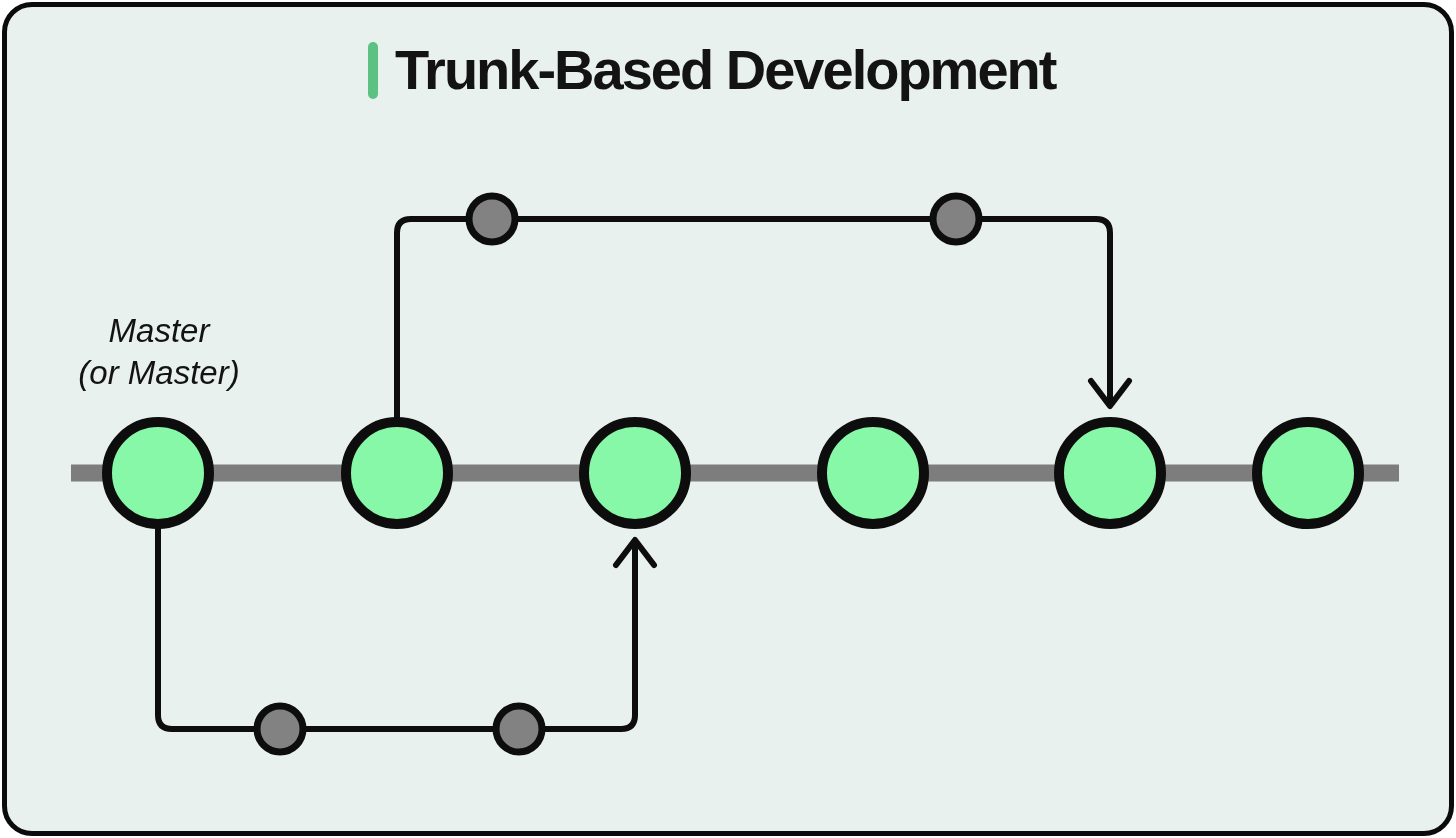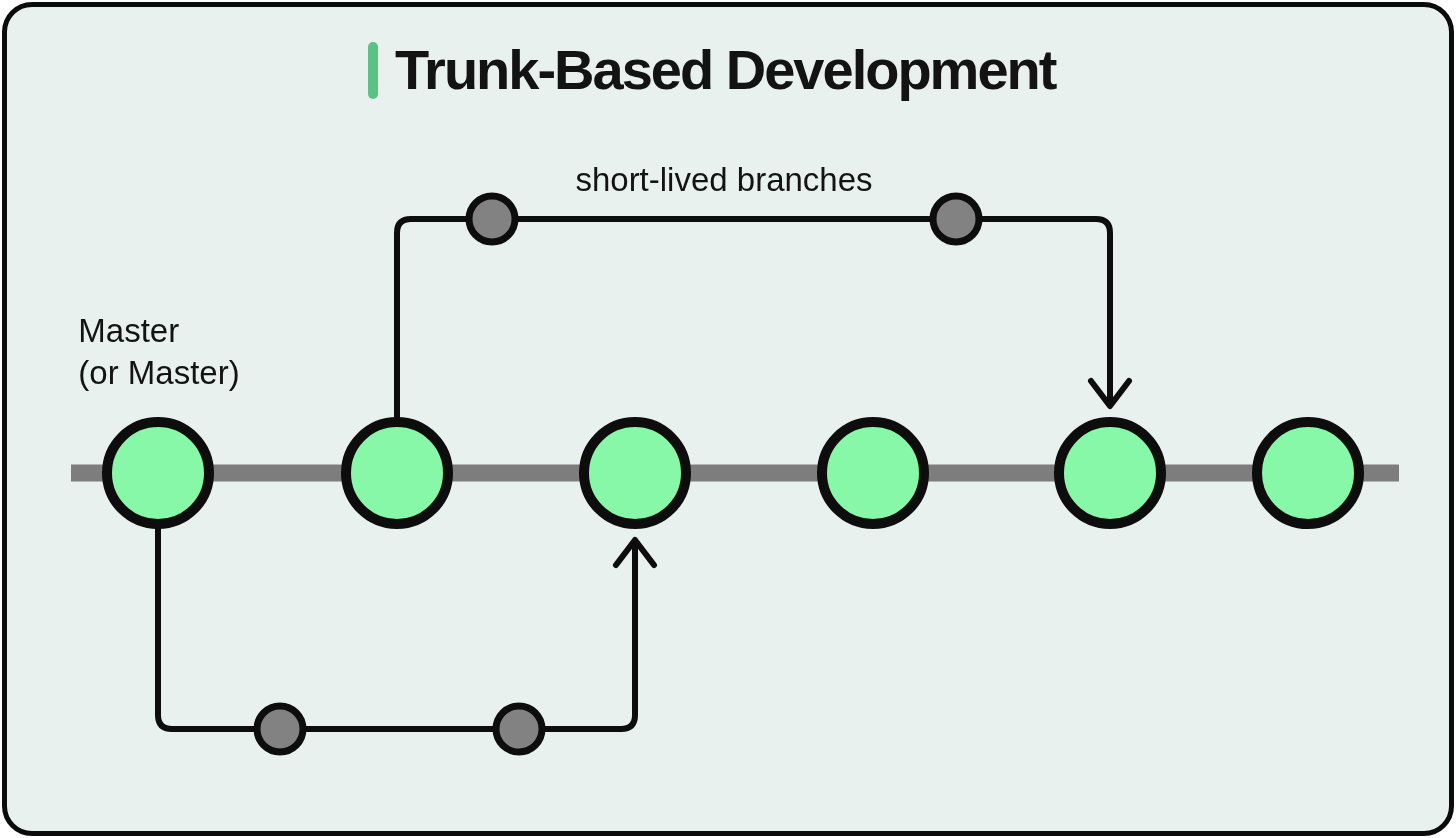--- a/index.html
+++ b/index.html
@@ -59,21 +59,22 @@
   }
   .branch-label {
     left: 717px;
     top: 152px;
     transform: translateX(-50%);
   }
   .master-label {
     left: 152px;
     top: 303px;
     transform: translateX(-50%);
-    text-align: left;
+    text-align: center;
+    font-style: italic;
   }
   svg.diagram {
     position: absolute;
     left: 0;
     top: 0;
     width: 1456px;
     height: 838px;
     display: block;
   }
   .trunk-line {
@@ -130,21 +131,20 @@
       <circle class="trunk-commit" cx="866" cy="466" r="51"></circle>
       <circle class="trunk-commit" cx="1103" cy="466" r="51"></circle>
       <circle class="trunk-commit" cx="1301" cy="466" r="51"></circle>
     </svg>
 
     <div class="title-group">
       <span class="accent-bar"></span>
       <h1 class="title">Trunk-Based Development</h1>
     </div>
 
-    <div class="label branch-label">short-lived branches</div>
 
     <div class="label master-label">
       <div>Master</div>
       <div>(or Master)</div>
     </div>
 
   </div>
 </div>
 
 </body></html>

